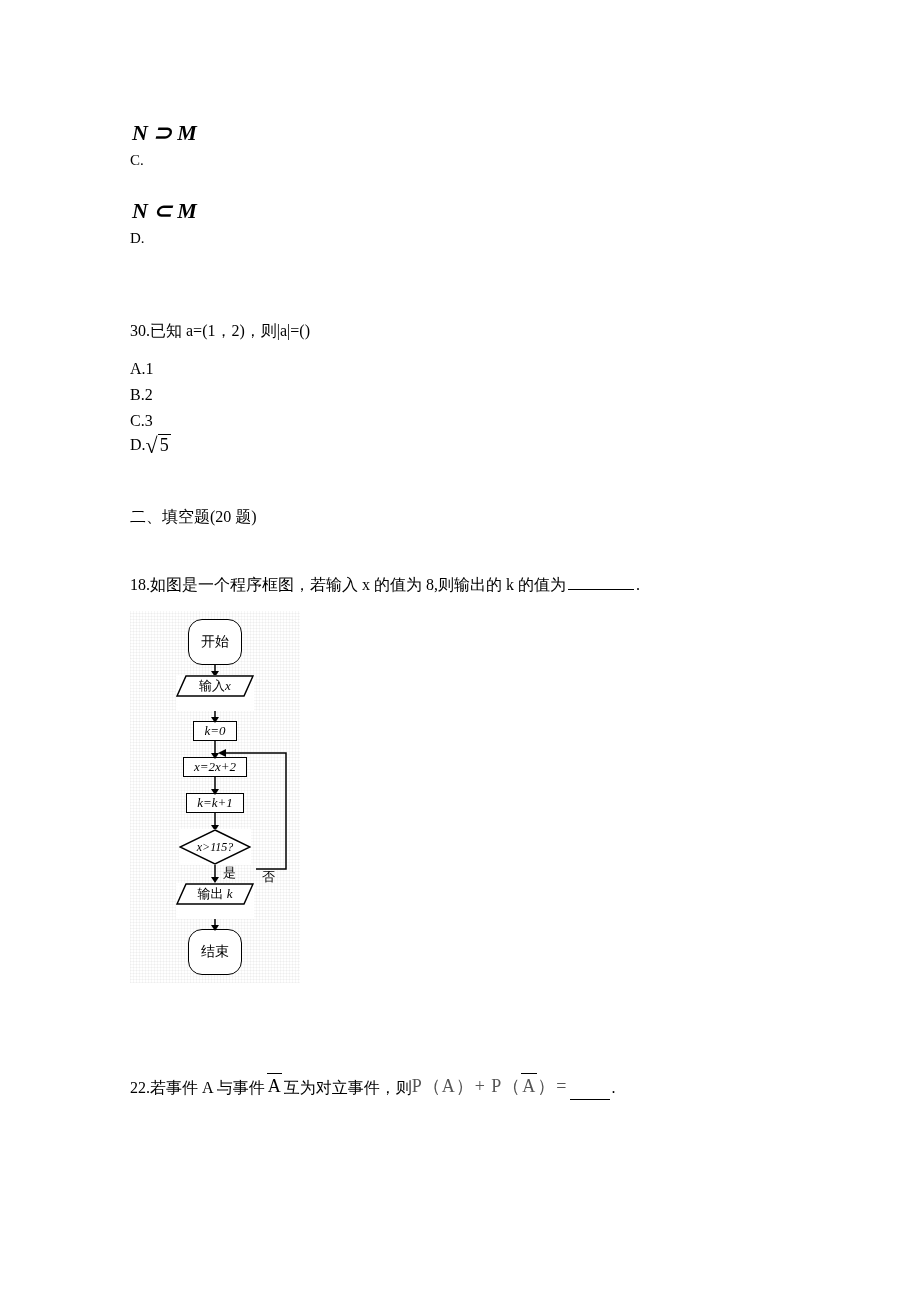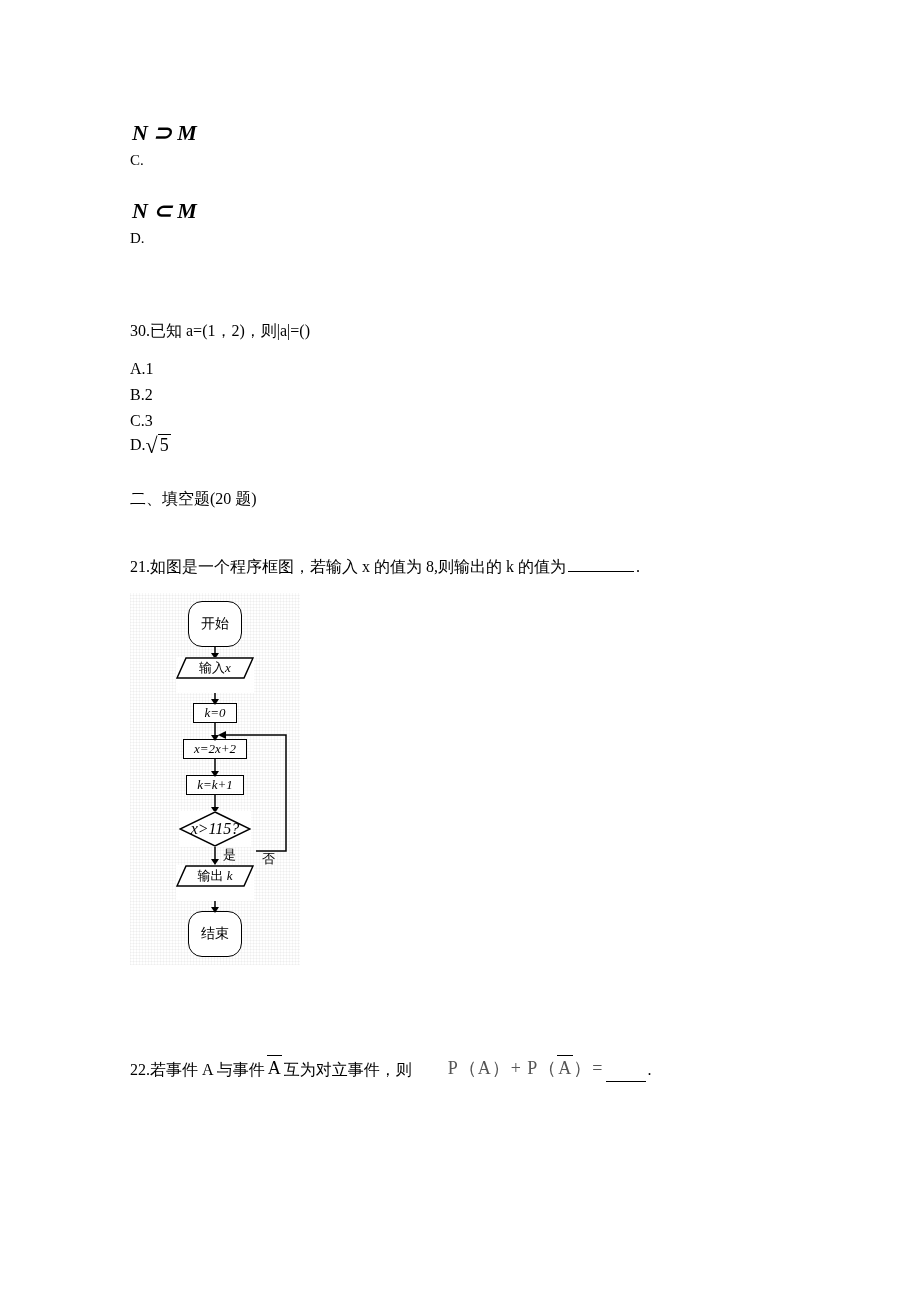--- a/index.html
+++ b/index.html
@@ -45,21 +45,21 @@
     font-size: 22px;
     line-height: 1;
   }
   .sqrt-rad {
     border-top: 1.5px solid #000;
     font-size: 18px;
     padding: 0 2px;
     line-height: 1.2;
   }
   .section-title {
-    margin-top: 30px;
+    margin-top: 48px;
   }
   .blank {
     display: inline-block;
     border-bottom: 1px solid #000;
     min-width: 66px;
     height: 14px;
     vertical-align: baseline;
     margin: 0 2px;
   }
   .flowchart {
@@ -107,21 +107,21 @@
     text-align: center;
     line-height: 22px;
     font-style: italic;
     font-family: "Times New Roman", serif;
   }
   .fc-para .lbl .cn { font-style: normal; font-family: "SimSun", serif; }
   .fc-diamond {
     width: 72px;
     height: 36px;
     position: relative;
-    font-size: 16px;
+    font-size: 12px;
     background: #fff;
   }
   .fc-diamond svg { position: absolute; top:0; left:0; }
   .fc-diamond .lbl {
     position: absolute;
     width:100%;
     text-align:center;
     line-height:36px;
     font-style: italic;
     font-family: "Times New Roman", serif;
@@ -165,21 +165,20 @@
     top: 0;
     left: 0;
     right: 0;
     border-top: 1.2px solid #000;
   }
   .q22-math {
     font-family: "Times New Roman", serif;
     font-size: 18px;
     letter-spacing: 1px;
     color: #555;
-    padding-left: 36px;
   }
   .blank-short {
     display: inline-block;
     border-bottom: 1px solid #000;
     min-width: 40px;
     height: 14px;
     vertical-align: baseline;
     margin: 0 2px;
   }
 </style>
@@ -207,21 +206,21 @@
       <span class="sqrt-surd">√</span>
         <span class="sqrt-rad">5</span>
     </span>
   </div>
 
   <div class="section-title">二、填空题(20 题)</div>
 
   <div class="spacer-md"></div>
 
   <div>
-    <span>21.如图是一个程序框图，若输入 x 的值为 8,则输出的 k 的值为</span><span class="blank"></span><span>.</span>
+    <span>18.如图是一个程序框图，若输入 x 的值为 8,则输出的 k 的值为</span><span class="blank"></span><span>.</span>
   </div>
 
   <div class="flowchart">
     <div class="fc-outer">
       <div class="fc-term">开始</div>
       <div class="fc-arrow-v">
           <svg width="10" height="12">
             <line x1="5" y1="0" x2="5" y2="8" stroke="#000" stroke-width="1.5"></line>
             <polygon points="5,12 1,6 9,6" fill="#000"></polygon>
           </svg>

